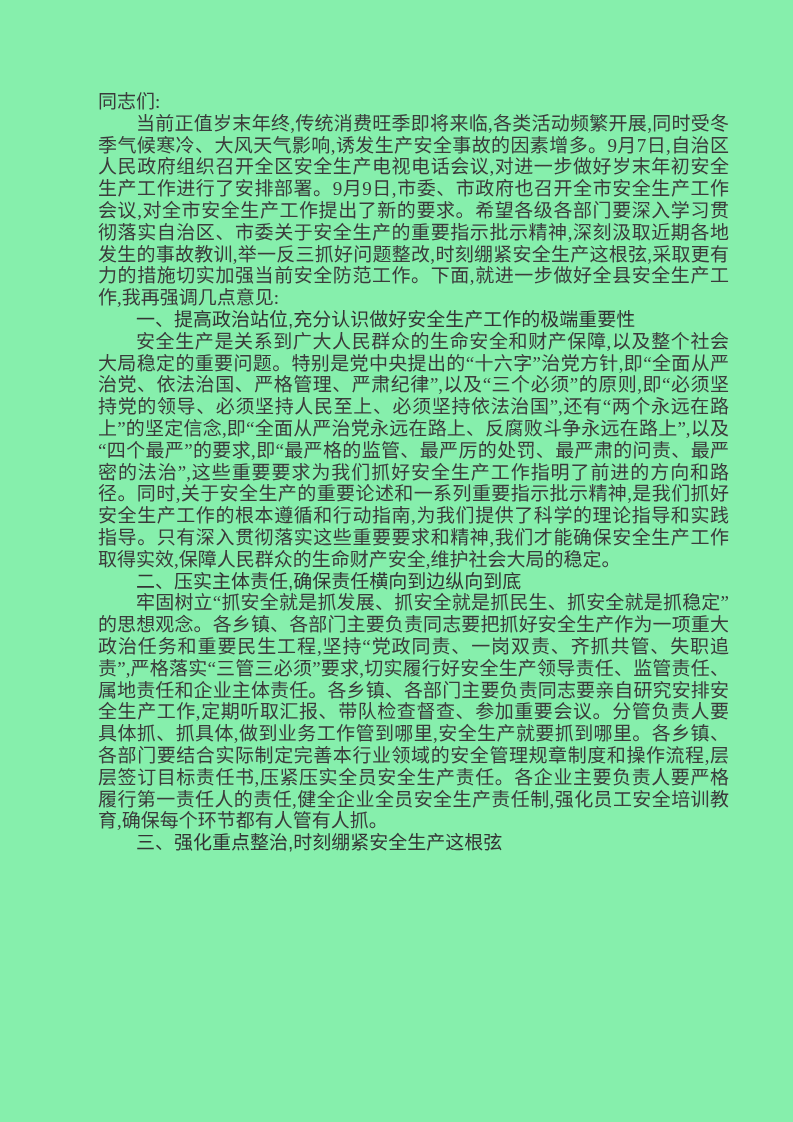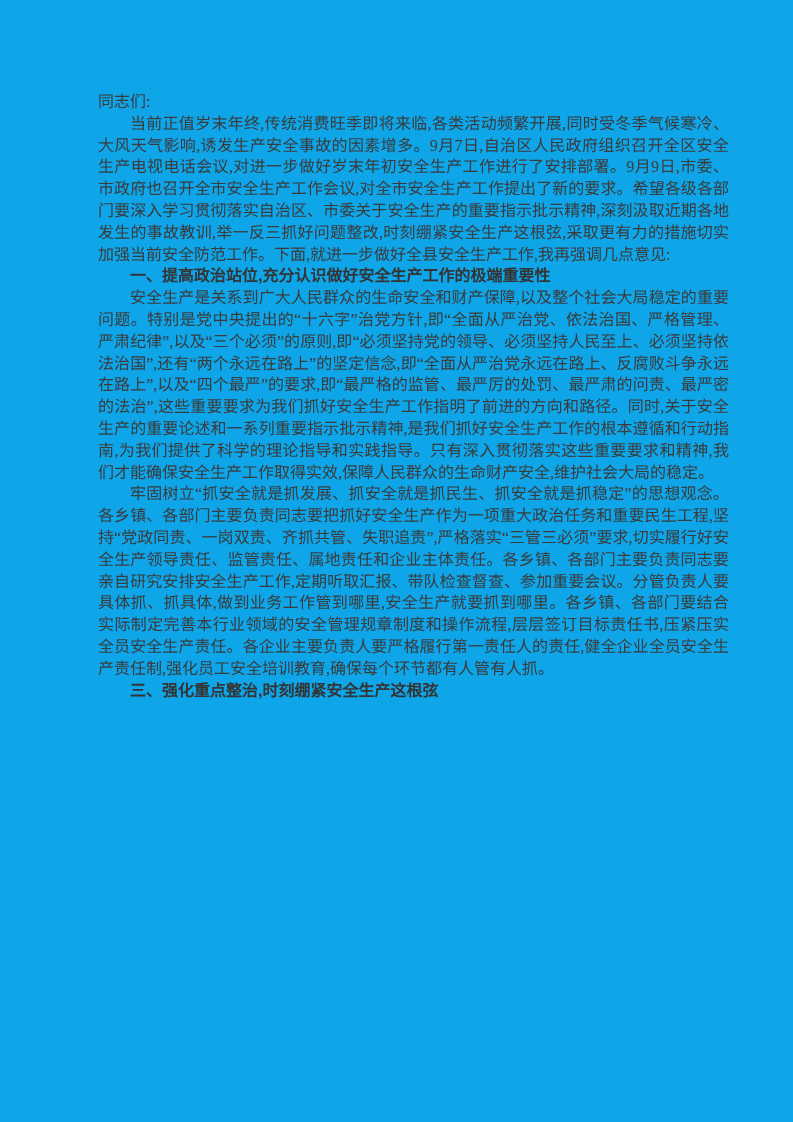--- a/index.html
+++ b/index.html
@@ -5,54 +5,55 @@
   html, body {
     margin: 0;
     padding: 0;
     background: #ffffff;
   }
   .page {
     position: relative;
     width: 793px;
     height: 1122px;
     box-sizing: border-box;
-    background: #0ea5e9;
+    background: #86efac;
     padding: 91px 64px 0 98px;
     overflow: hidden;
     font-family: "Liberation Serif", "DejaVu Serif", serif;
-    font-size: 16px;
+    font-size: 19px;
     line-height: 21.8px;
     color: #3b3b3b;
     text-align: justify;
   }
   .page p {
     margin: 0;
     padding: 0;
     text-indent: 2em;
   }
   .page p.salutation {
     text-indent: 0;
   }
   .page p.heading {
     font-family: "Liberation Sans", "DejaVu Sans", sans-serif;
-    font-weight: bold;
+    font-weight: normal;
     color: #343434;
   }
 </style>
 </head>
 <body>
 
 <div class="page">
   <p class="salutation">同志们:</p>
 
 
   <p>当前正值岁末年终,传统消费旺季即将来临,各类活动频繁开展,同时受冬季气候寒冷、大风天气影响,诱发生产安全事故的因素增多。9月7日,自治区人民政府组织召开全区安全生产电视电话会议,对进一步做好岁末年初安全生产工作进行了安排部署。9月9日,市委、市政府也召开全市安全生产工作会议,对全市安全生产工作提出了新的要求。希望各级各部门要深入学习贯彻落实自治区、市委关于安全生产的重要指示批示精神,深刻汲取近期各地发生的事故教训,举一反三抓好问题整改,时刻绷紧安全生产这根弦,采取更有力的措施切实加强当前安全防范工作。下面,就进一步做好全县安全生产工作,我再强调几点意见:</p>
 
   <p class="heading">一、提高政治站位,充分认识做好安全生产工作的极端重要性</p>
 
   <p>安全生产是关系到广大人民群众的生命安全和财产保障,以及整个社会大局稳定的重要问题。特别是党中央提出的“十六字”治党方针,即“全面从严治党、依法治国、严格管理、严肃纪律”,以及“三个必须”的原则,即“必须坚持党的领导、必须坚持人民至上、必须坚持依法治国”,还有“两个永远在路上”的坚定信念,即“全面从严治党永远在路上、反腐败斗争永远在路上”,以及“四个最严”的要求,即“最严格的监管、最严厉的处罚、最严肃的问责、最严密的法治”,这些重要要求为我们抓好安全生产工作指明了前进的方向和路径。同时,关于安全生产的重要论述和一系列重要指示批示精神,是我们抓好安全生产工作的根本遵循和行动指南,为我们提供了科学的理论指导和实践指导。只有深入贯彻落实这些重要要求和精神,我们才能确保安全生产工作取得实效,保障人民群众的生命财产安全,维护社会大局的稳定。</p>
 
+  <p class="heading">二、压实主体责任,确保责任横向到边纵向到底</p>
 
   <p>牢固树立“抓安全就是抓发展、抓安全就是抓民生、抓安全就是抓稳定”的思想观念。各乡镇、各部门主要负责同志要把抓好安全生产作为一项重大政治任务和重要民生工程,坚持“党政同责、一岗双责、齐抓共管、失职追责”,严格落实“三管三必须”要求,切实履行好安全生产领导责任、监管责任、属地责任和企业主体责任。各乡镇、各部门主要负责同志要亲自研究安排安全生产工作,定期听取汇报、带队检查督查、参加重要会议。分管负责人要具体抓、抓具体,做到业务工作管到哪里,安全生产就要抓到哪里。各乡镇、各部门要结合实际制定完善本行业领域的安全管理规章制度和操作流程,层层签订目标责任书,压紧压实全员安全生产责任。各企业主要负责人要严格履行第一责任人的责任,健全企业全员安全生产责任制,强化员工安全培训教育,确保每个环节都有人管有人抓。</p>
 
   <p class="heading">三、强化重点整治,时刻绷紧安全生产这根弦</p>
 
 </div>
 
 </body></html>

